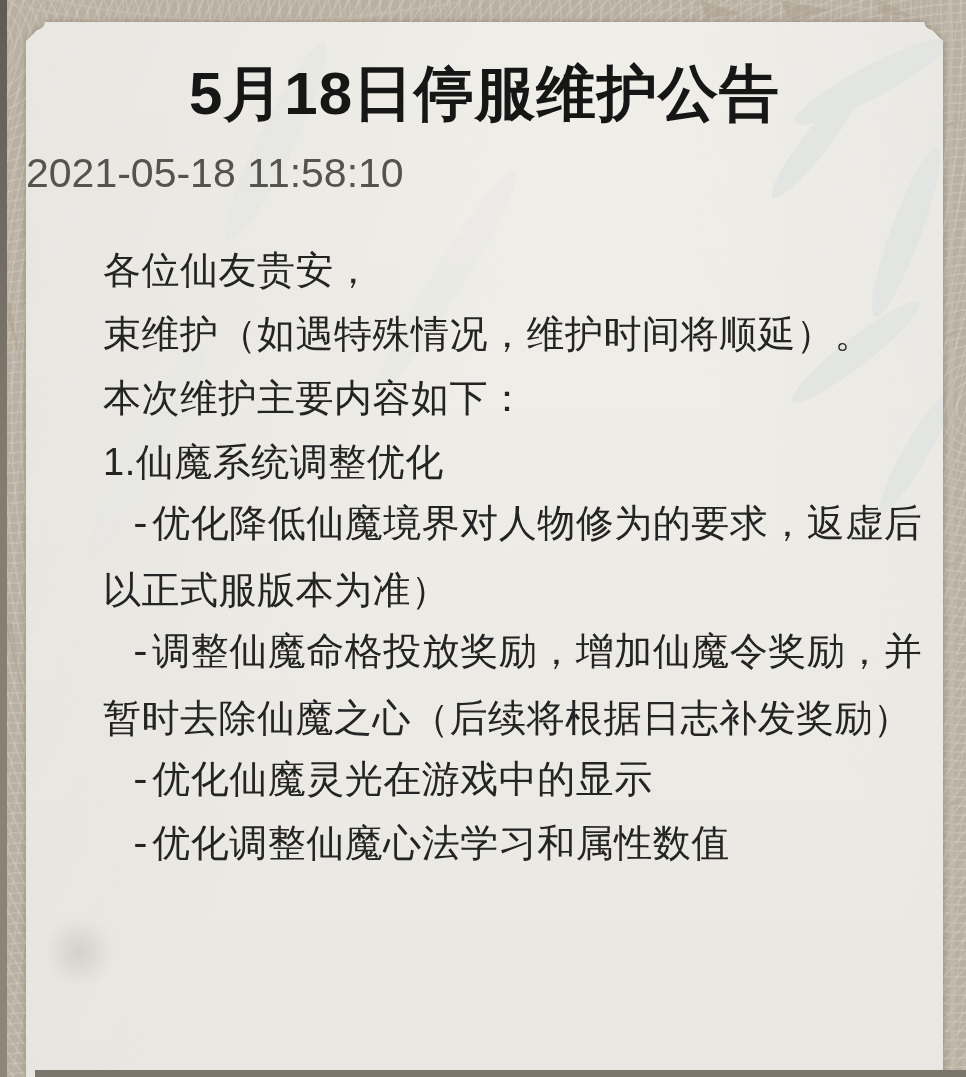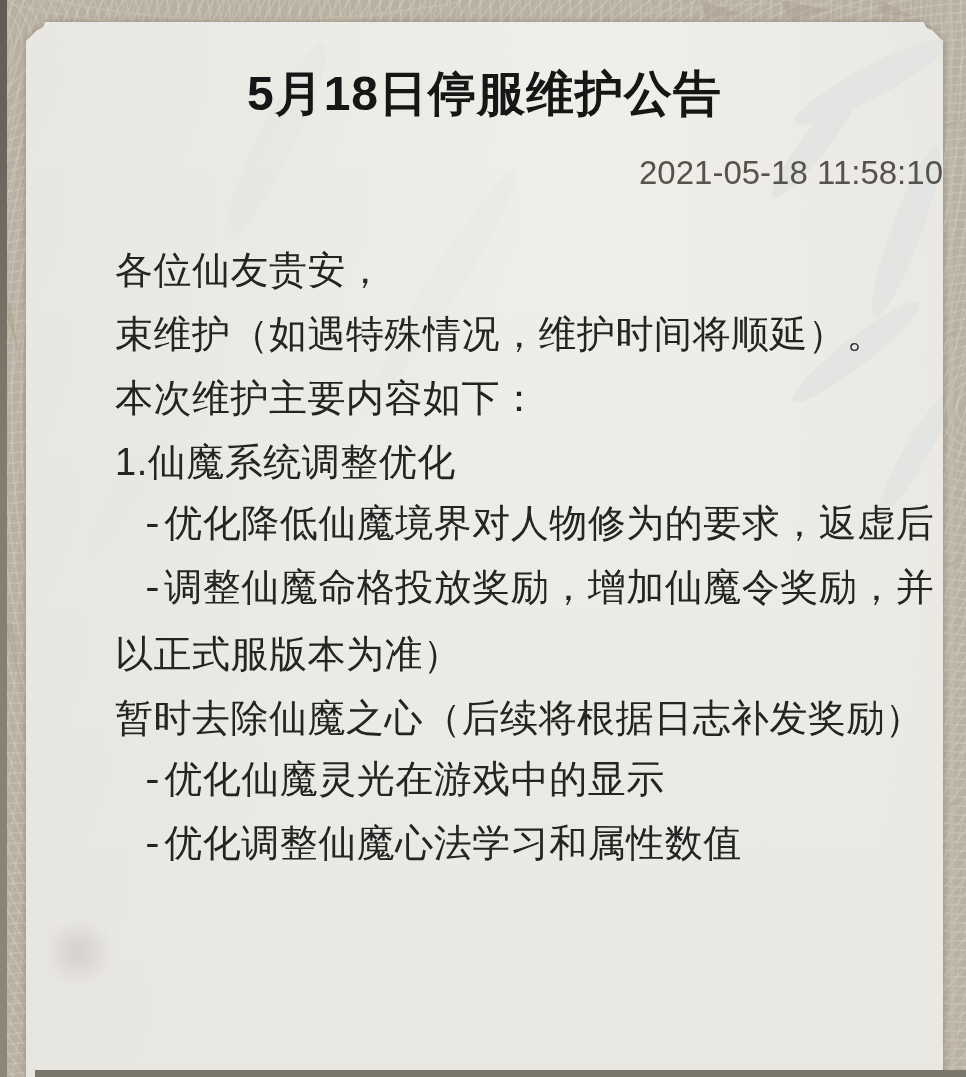--- a/index.html
+++ b/index.html
@@ -44,30 +44,30 @@
 
   .watermark{position:absolute;inset:0;pointer-events:none;}
   .smudge{
     position:absolute;left:18px;top:895px;width:70px;height:70px;border-radius:50%;
     background:radial-gradient(circle, rgba(160,158,152,.30) 0%, rgba(0,0,0,0) 68%);
     filter:blur(3px);
   }
 
   .title{
     position:absolute;left:0;top:38px;width:100%;height:68px;
-    text-align:center;font-size:48px;font-weight:700;line-height:68px;
+    text-align:center;font-size:60px;font-weight:700;line-height:68px;
     color:var(--c-title,#161616);letter-spacing:1px;margin:0;
   }
   .date{
     position:absolute;left:0;top:129px;width:100%;height:44px;
-    text-align:right;font-size:33px;line-height:44px;
+    text-align:left;font-size:41px;line-height:44px;
     color:var(--c-date,#56524c);
   }
   .body-text{
-    position:absolute;left:12px;top:216px;width:100%;padding:0 28px 0 77px;
+    position:absolute;left:0;top:216px;width:100%;padding:0 28px 0 77px;
     box-sizing:border-box;color:var(--c-body,#242424);
     font-size:38px;letter-spacing:.5px;
   }
   .body-line{height:64px;line-height:64px;white-space:nowrap;}
   .indent-para{padding-left:42px;}
   .indent-bullet{padding-left:26px;font-family:Liberation Mono, monospace;}
   .indent-none{padding-left:0;}
 
   
   .bottom-strip{
@@ -121,22 +121,22 @@
       <h1 class="title">5月18日停服维护公告</h1>
 
       <div class="date">2021-05-18 11:58:10</div>
 
       <div class="body-text">
           <div class="body-line indent-none">各位仙友贵安，</div>
           <div class="body-line indent-none">束维护（如遇特殊情况，维护时间将顺延）。</div>
           <div class="body-line indent-none">本次维护主要内容如下：</div>
           <div class="body-line indent-none">1.仙魔系统调整优化</div>
           <div class="body-line indent-bullet">-优化降低仙魔境界对人物修为的要求，返虚后</div>
+          <div class="body-line indent-none">以正式服版本为准）</div>
           <div class="body-line indent-bullet">-调整仙魔命格投放奖励，增加仙魔令奖励，并</div>
-          <div class="body-line indent-none">以正式服版本为准）</div>
           <div class="body-line indent-none">暂时去除仙魔之心（后续将根据日志补发奖励）</div>
           <div class="body-line indent-bullet">-优化仙魔灵光在游戏中的显示</div>
           <div class="body-line indent-bullet">-优化调整仙魔心法学习和属性数值</div>
         </div>
     </div>
   </div>
 
   <div class="bottom-strip"></div>
 </div>
 

